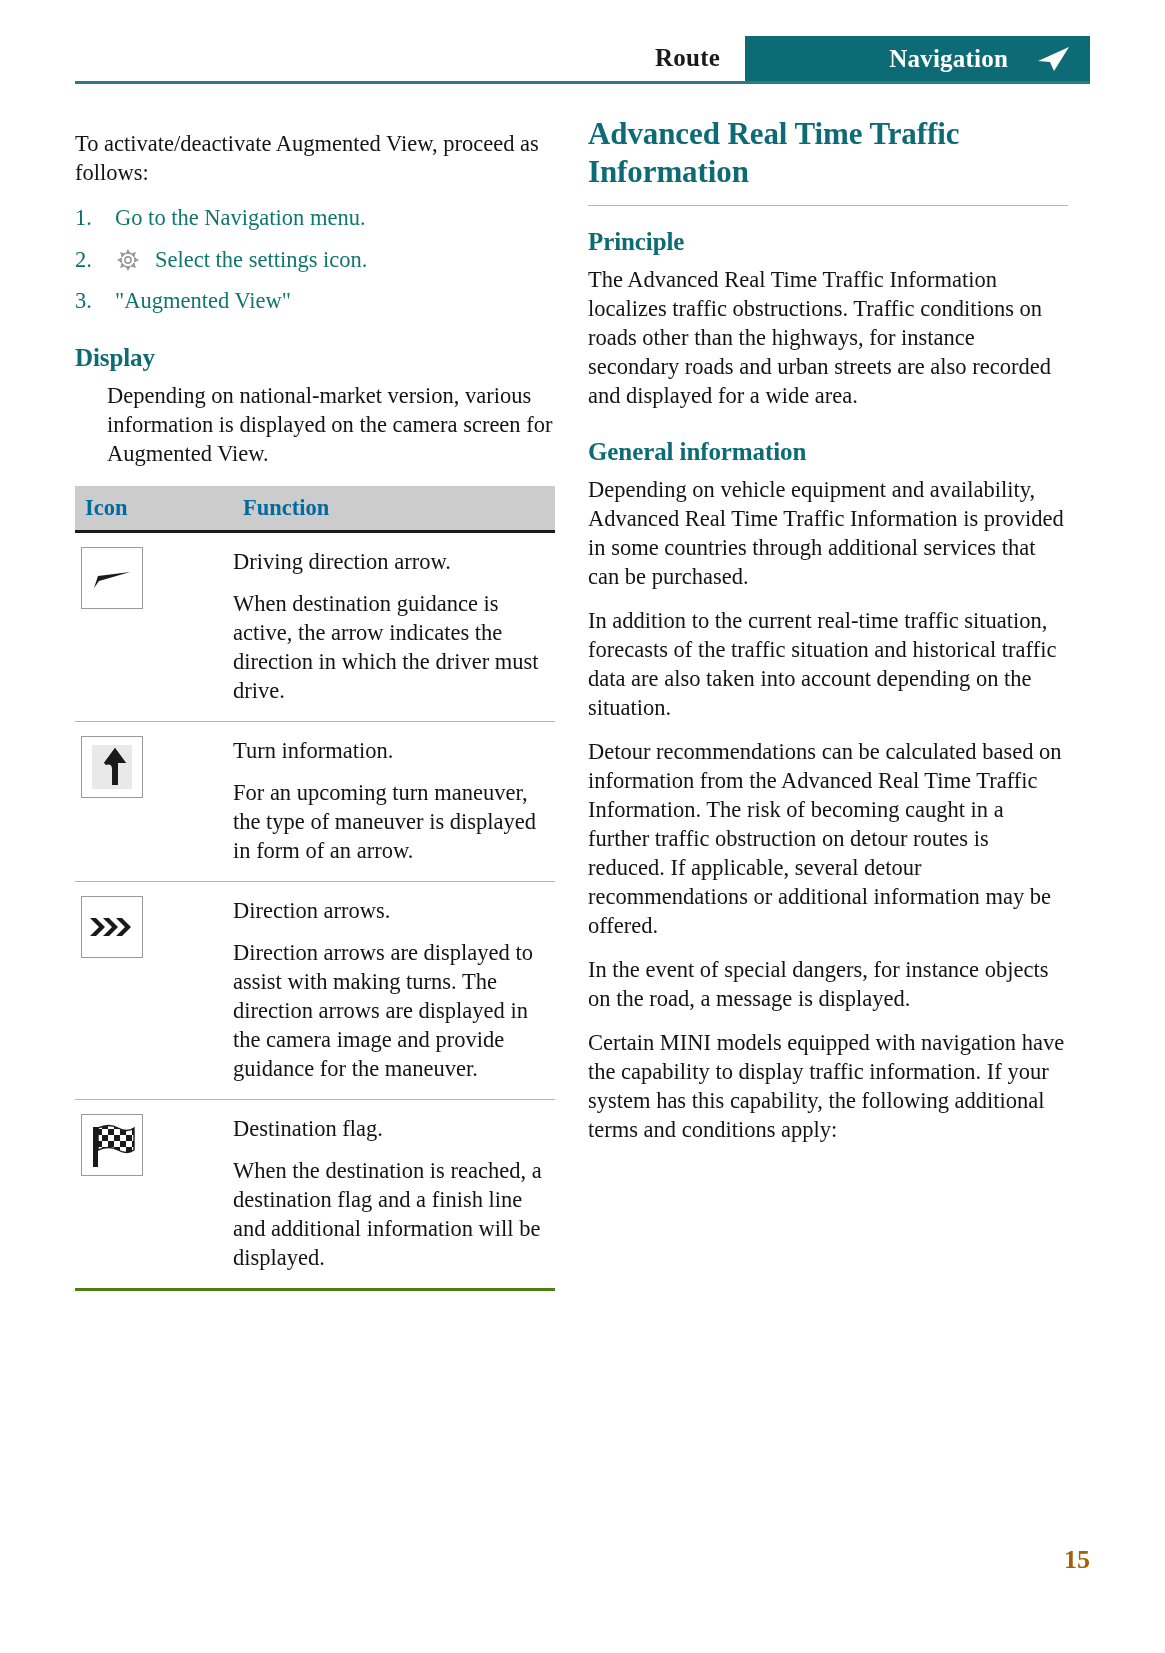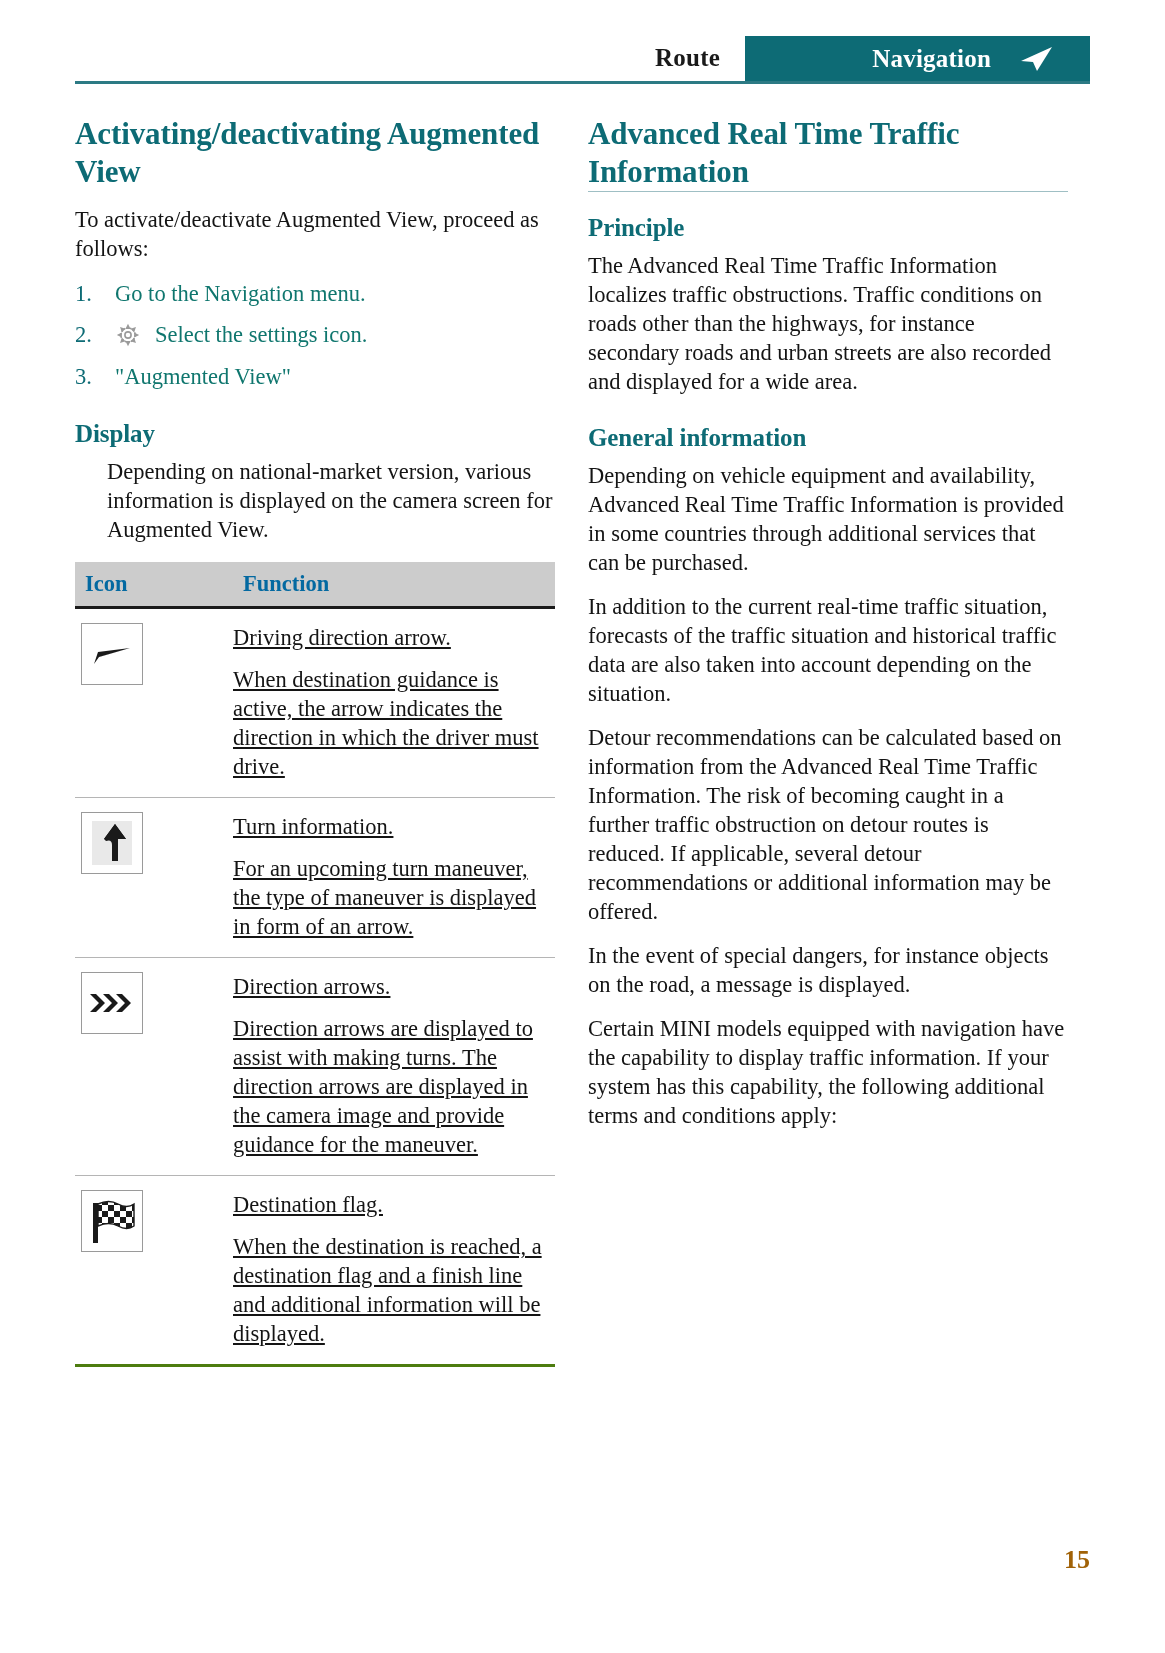--- a/index.html
+++ b/index.html
@@ -33,21 +33,21 @@
     color: #1a1a1a;
     letter-spacing: 0.2px;
   }
   .header-nav-band {
     position: absolute;
     right: 75px; top: 0;
     width: 345px; height: 46px;
     background: #0d6b75;
     display: flex; align-items: center;
     justify-content: flex-end;
-    padding-right: 35px;
+    padding-right: 18px;
   }
   .header-nav-label {
     font-size: 25px; font-weight: bold;
     color: #ffffff;
     letter-spacing: 0.2px;
   }
   .header-nav-icon {
     width: 40px; height: 30px;
     margin-left: 24px;
     display: flex; align-items: center; justify-content: center;
@@ -67,20 +67,21 @@
 
   
   h1.doc-title {
     font-size: 31px;
     font-weight: bold;
     color: #0d6b75;
     line-height: 1.22;
     letter-spacing: -0.1px;
   }
   h1.with-rule {
+    padding-bottom: 14px;
     border-bottom: 1px solid #9fbfc4;
     margin-bottom: 22px;
   }
   h2.sub-title {
     font-size: 25px;
     font-weight: bold;
     color: #0d6b75;
     margin-top: 28px;
     margin-bottom: 9px;
     letter-spacing: -0.1px;
@@ -155,21 +156,20 @@
     width: 62px; height: 62px;
     border: 1px solid #9a9a9a;
     background: #ffffff;
     display: flex; align-items: center; justify-content: center;
     margin-left: 6px;
   }
   .func-line {
     font-size: 22.5px;
     line-height: 1.29;
     color: #141414;
-    text-decoration: underline;
   }
   .func-line.lead { margin-bottom: 13px; }
 
   
   .page-number {
     position: absolute;
     right: 75px; bottom: 78px;
     font-size: 26px;
     font-weight: bold;
     color: #a16207;
@@ -188,21 +188,20 @@
       <svg width="40" height="30" viewBox="0 0 40 30">
         <path d="M37 3 L6 17 L18 18 L22 27 Z" fill="#ffffff"></path>
       </svg>
     </span>
   </div>
   <div class="header-rule"></div>
 </div>
 
 <div class="col-left">
 
-  <h1 class="doc-title">Activating/deactivating Augmented View</h1>
 
   <p class="body" style="margin-top:14px;">To activate/deactivate Augmented View, proceed as follows:</p>
 
   <ol class="steps">
     <li>
       <span class="step-num">1.</span>
       <span class="step-text">Go to the Navigation menu.</span>
     </li>
     <li>
       <span class="step-num">2.</span>

